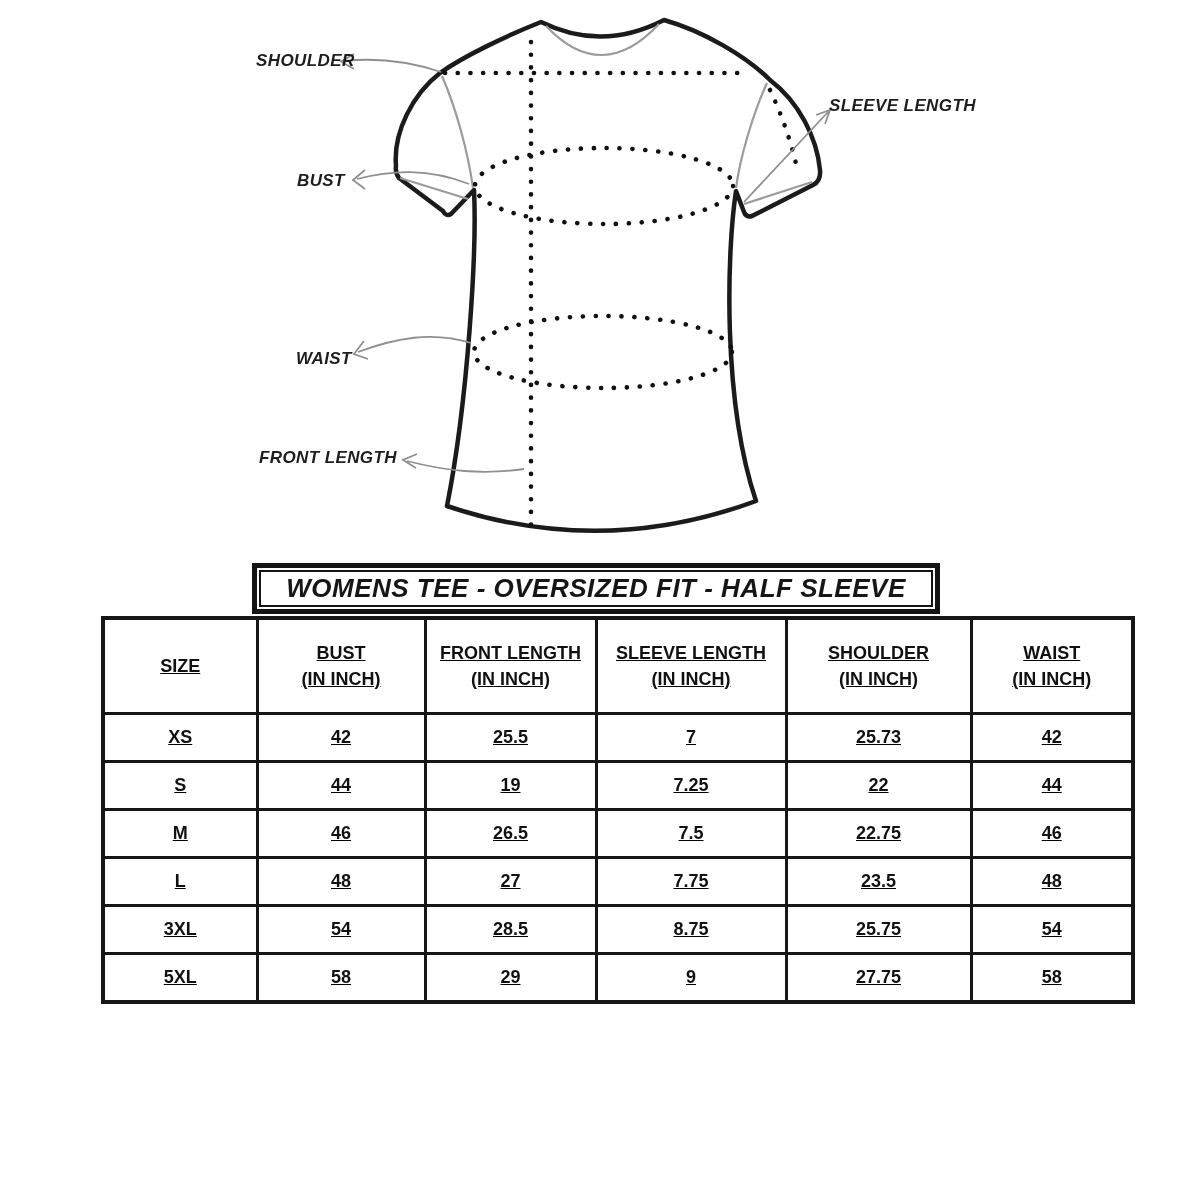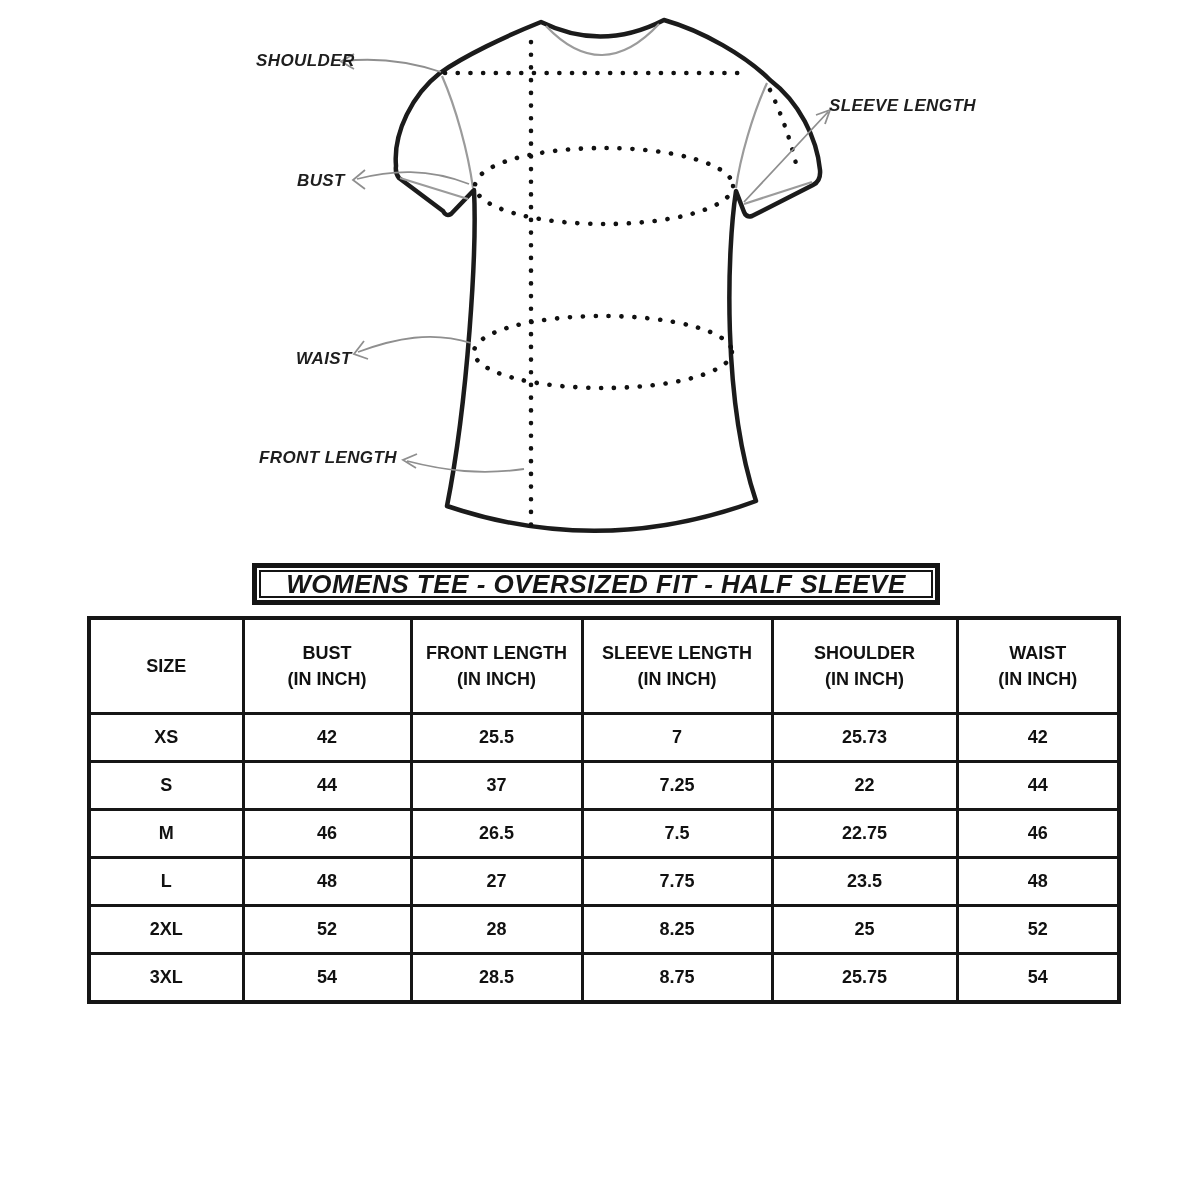--- a/index.html
+++ b/index.html
@@ -14,35 +14,36 @@
     position:absolute;white-space:nowrap;color:#1e1e1e;
     font:italic 700 17px "Liberation Sans",sans-serif;letter-spacing:.4px;
   }
   .lbl-shoulder{left:256px;top:51px;}
   .lbl-sleeve{left:829px;top:96px;}
   .lbl-bust{left:297px;top:171px;}
   .lbl-waist{left:296px;top:349px;}
   .lbl-front{left:259px;top:448px;}
   
   .banner{
-    position:absolute;left:252px;top:563px;width:688px;height:42px;
+    position:absolute;left:252px;top:563px;width:688px;height:51px;
     border:5px solid #141414;padding:2px;box-sizing:border-box;background:#fff;
   }
   .banner-inner{
     width:100%;height:100%;border:2px solid #141414;box-sizing:border-box;
     display:flex;align-items:center;justify-content:center;
   }
   .banner-text{
     font:italic 700 26px "Liberation Sans",sans-serif;color:#161616;letter-spacing:.5px;
   }
   
   .size-table{
-    position:absolute;left:87px;top:616px;width:1030px;
+    position:absolute;left:101px;top:616px;width:1030px;
     border-collapse:collapse;table-layout:fixed;background:#fff;
     border:4px solid #161616;
+    text-decoration:underline;
   }
   .size-table th,.size-table td{
     border:3px solid #161616;text-align:center;vertical-align:middle;
     color:#111;padding:0;
   }
   .size-table th{height:92px;font:700 18px/1.45 "Liberation Sans",sans-serif;}
   .size-table td{height:45px;font:700 18px "Liberation Sans",sans-serif;}
 </style>
 </head>
 <body>
@@ -143,21 +144,21 @@
           <td>XS</td>
           <td>42</td>
           <td>25.5</td>
           <td>7</td>
           <td>25.73</td>
           <td>42</td>
         </tr>
         <tr>
           <td>S</td>
           <td>44</td>
-          <td>37</td>
+          <td>19</td>
           <td>7.25</td>
           <td>22</td>
           <td>44</td>
         </tr>
         <tr>
           <td>M</td>
           <td>46</td>
           <td>26.5</td>
           <td>7.5</td>
           <td>22.75</td>
@@ -165,31 +166,31 @@
         </tr>
         <tr>
           <td>L</td>
           <td>48</td>
           <td>27</td>
           <td>7.75</td>
           <td>23.5</td>
           <td>48</td>
         </tr>
         <tr>
-          <td>2XL</td>
-          <td>52</td>
-          <td>28</td>
-          <td>8.25</td>
-          <td>25</td>
-          <td>52</td>
-        </tr>
-        <tr>
           <td>3XL</td>
           <td>54</td>
           <td>28.5</td>
           <td>8.75</td>
           <td>25.75</td>
           <td>54</td>
         </tr>
+        <tr>
+          <td>5XL</td>
+          <td>58</td>
+          <td>29</td>
+          <td>9</td>
+          <td>27.75</td>
+          <td>58</td>
+        </tr>
       </tbody>
   </table>
 
 </div>
 
 </body></html>

